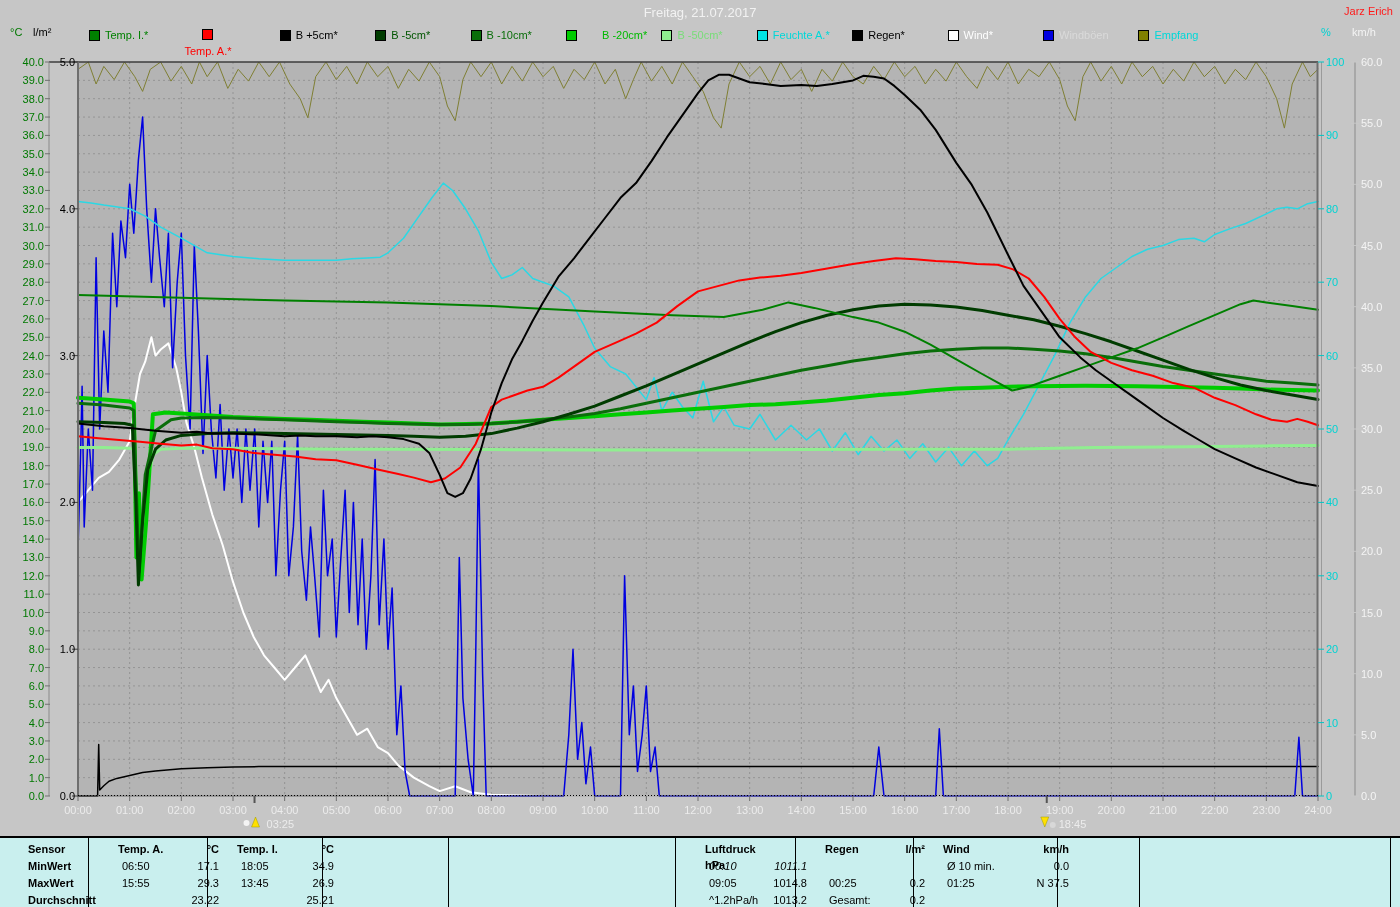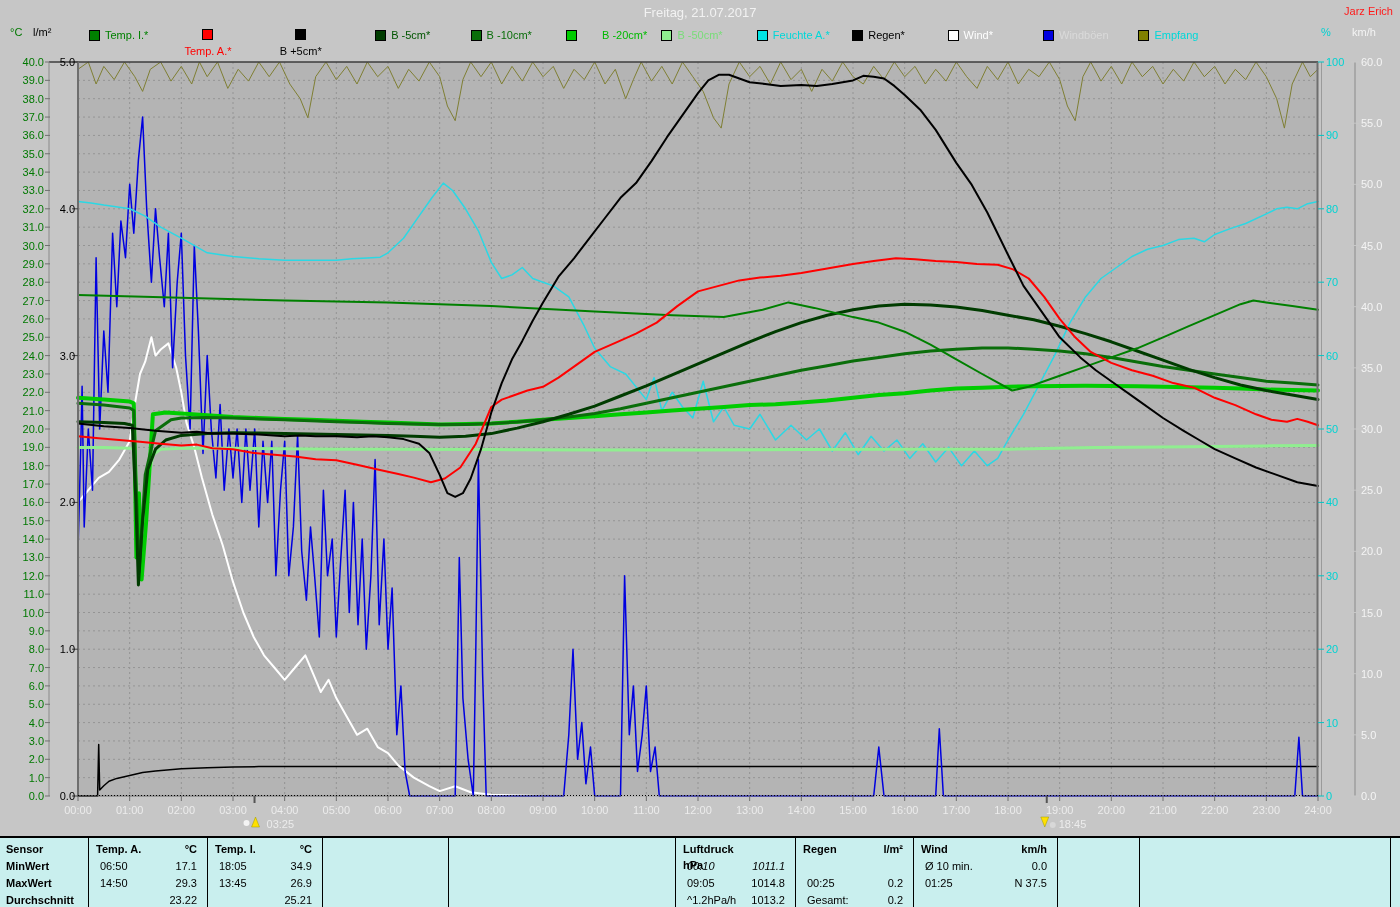--- a/index.html
+++ b/index.html
@@ -20,21 +20,21 @@
   .u-kmh{left:1352px;color:#f4f4f4;}
   #legend .legend-item{position:absolute;top:29px;display:flex;align-items:center;gap:5px;
     font-size:11px;white-space:nowrap;}
   #legend .sw{width:9px;height:9px;border:1px solid #000;display:inline-block;flex:0 0 auto;}
   #chart-svg{position:absolute;left:0;top:0;}
   #chart-svg text{font-family:"Liberation Sans","DejaVu Sans",sans-serif;font-size:11px;}
   .stats{position:absolute;left:0;top:836px;width:1400px;height:71px;
     background:#c9efee;border-top:2px solid #000;box-sizing:border-box;
     font-size:11px;color:#000;}
   .stats .sep{position:absolute;top:0;bottom:0;width:1px;background:#000;}
-  .stats .cell{position:absolute;height:16px;line-height:16px;white-space:nowrap;}
+  .stats .cell{position:absolute;height:16px;line-height:16px;white-space:nowrap;margin-left:22px;}
   .stats .rowlab{font-weight:bold;}
   .stats .grp-head{display:flex;justify-content:space-between;font-weight:bold;}
   .stats .grp-row{display:flex;justify-content:space-between;}
 </style>
 </head>
 <body>
 
 <div class="hdr-title">Freitag, 21.07.2017</div>
 <div class="hdr-station">Jarz Erich</div>
 
@@ -45,21 +45,21 @@
 
 <div id="legend">
     <div class="legend-item" style="left: 89px;">
       <span class="sw" style="background: rgb(0, 128, 0);"></span>
       <span style="color: rgb(0, 128, 0);">Temp. I.*</span>
     </div>
     <div class="legend-item" style="left: 184.4px; flex-direction: column;">
       <span class="sw" style="background: rgb(255, 0, 0);"></span>
       <span style="color: rgb(255, 0, 0);">Temp. A.*</span>
     </div>
-    <div class="legend-item" style="left: 279.8px; flex-direction: column;">
+    <div class="legend-item" style="left: 279.8px;">
       <span class="sw" style="background: rgb(0, 0, 0);"></span>
       <span style="color: rgb(0, 0, 0);">B +5cm*</span>
     </div>
     <div class="legend-item" style="left: 375.2px;">
       <span class="sw" style="background: rgb(0, 60, 0);"></span>
       <span style="color: rgb(0, 85, 0);">B -5cm*</span>
     </div>
     <div class="legend-item" style="left: 470.6px;">
       <span class="sw" style="background: rgb(10, 110, 10);"></span>
       <span style="color: rgb(10, 110, 10);">B -10cm*</span>
@@ -401,21 +401,21 @@
     <div class="cell rowlab" style="left: 6px; top: 54px;">Durchschnitt</div>
     <div class="cell grp-head" style="left: 96px; top: 3px; width: 101px;">
       <span>Temp. A.</span>
       <span>°C</span>
     </div>
     <div class="cell grp-row" style="left: 96px; top: 20px; width: 101px;">
       <span style="padding-left: 4px;">06:50</span>
       <span>17.1</span>
     </div>
     <div class="cell grp-row" style="left: 96px; top: 37px; width: 101px;">
-      <span style="padding-left: 4px;">14:50</span>
+      <span style="padding-left: 4px;">15:55</span>
       <span>29.3</span>
     </div>
     <div class="cell grp-row" style="left: 96px; top: 54px; width: 101px;">
       <span style="padding-left: 4px;"></span>
       <span>23.22</span>
     </div>
     <div class="cell grp-head" style="left: 215px; top: 3px; width: 97px;">
       <span>Temp. I.</span>
       <span>°C</span>
     </div>

